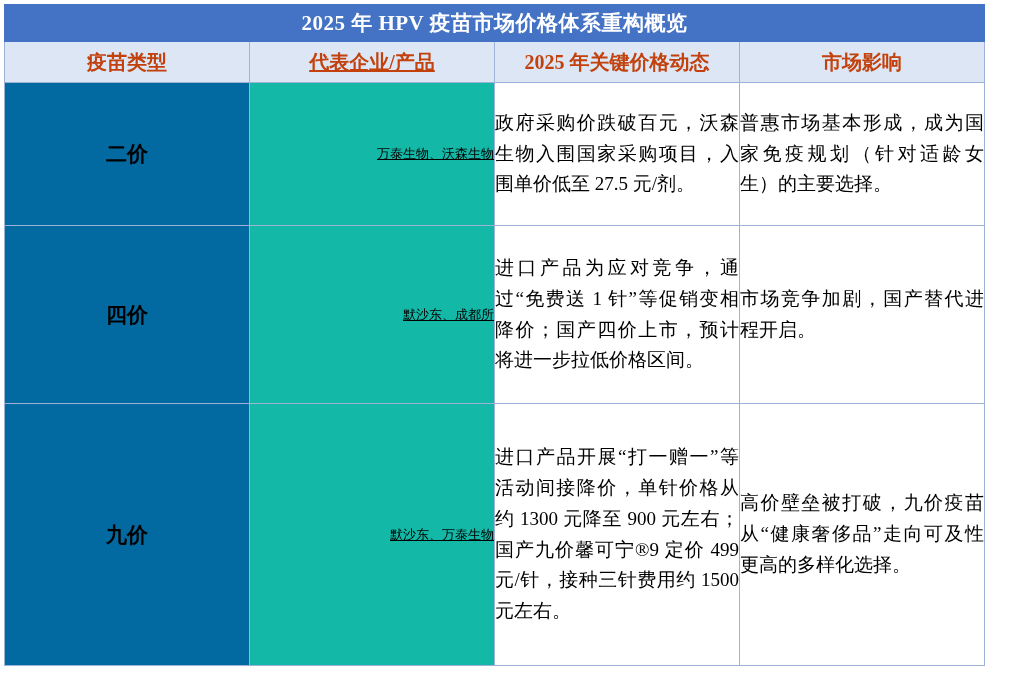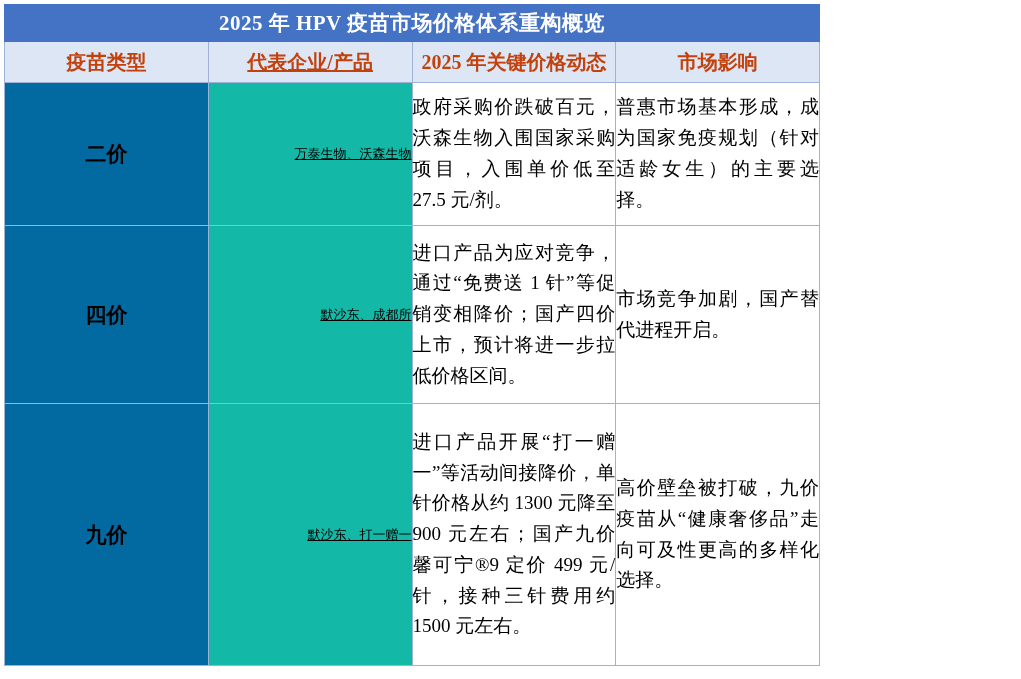--- a/index.html
+++ b/index.html
@@ -15,21 +15,21 @@
     overflow: hidden;
   }
   .table-wrap {
     width: 1021px;
     box-sizing: border-box;
     padding: 4px 4px 0 4px;
   }
   table.hpv {
     border-collapse: collapse;
     table-layout: fixed;
-    width: 816px;
+    width: 981px;
     margin: 0;
   }
   table.hpv td, table.hpv th {
     border: 1px solid #9db2d6;
     vertical-align: middle;
     padding: 0;
   }
   .title-cell {
     background: #4472c4;
     color: #ffffff;
@@ -110,19 +110,19 @@
         <td class="impact-cell c4">普惠市场基本形成，成为国家免疫规划（针对适龄女生）的主要选择。</td>
       </tr>
       <tr class="row-4">
         <td class="type-cell c1">四价</td>
         <td class="company-cell c2">默沙东、成都所</td>
         <td class="dyn-cell c3">进口产品为应对竞争，通过“免费送 1 针”等促销变相降价；国产四价上市，预计将进一步拉低价格区间。</td>
         <td class="impact-cell c4">市场竞争加剧，国产替代进程开启。</td>
       </tr>
       <tr class="row-9">
         <td class="type-cell c1">九价</td>
-        <td class="company-cell c2">默沙东、打一赠一</td>
+        <td class="company-cell c2">默沙东、万泰生物</td>
         <td class="dyn-cell c3">进口产品开展“打一赠一”等活动间接降价，单针价格从约 1300 元降至 900 元左右；国产九价馨可宁®9 定价 499 元/针，接种三针费用约 1500 元左右。</td>
         <td class="impact-cell c4">高价壁垒被打破，九价疫苗从“健康奢侈品”走向可及性更高的多样化选择。</td>
       </tr>
     </tbody>
   </table>
 </div>
 
 </body></html>

